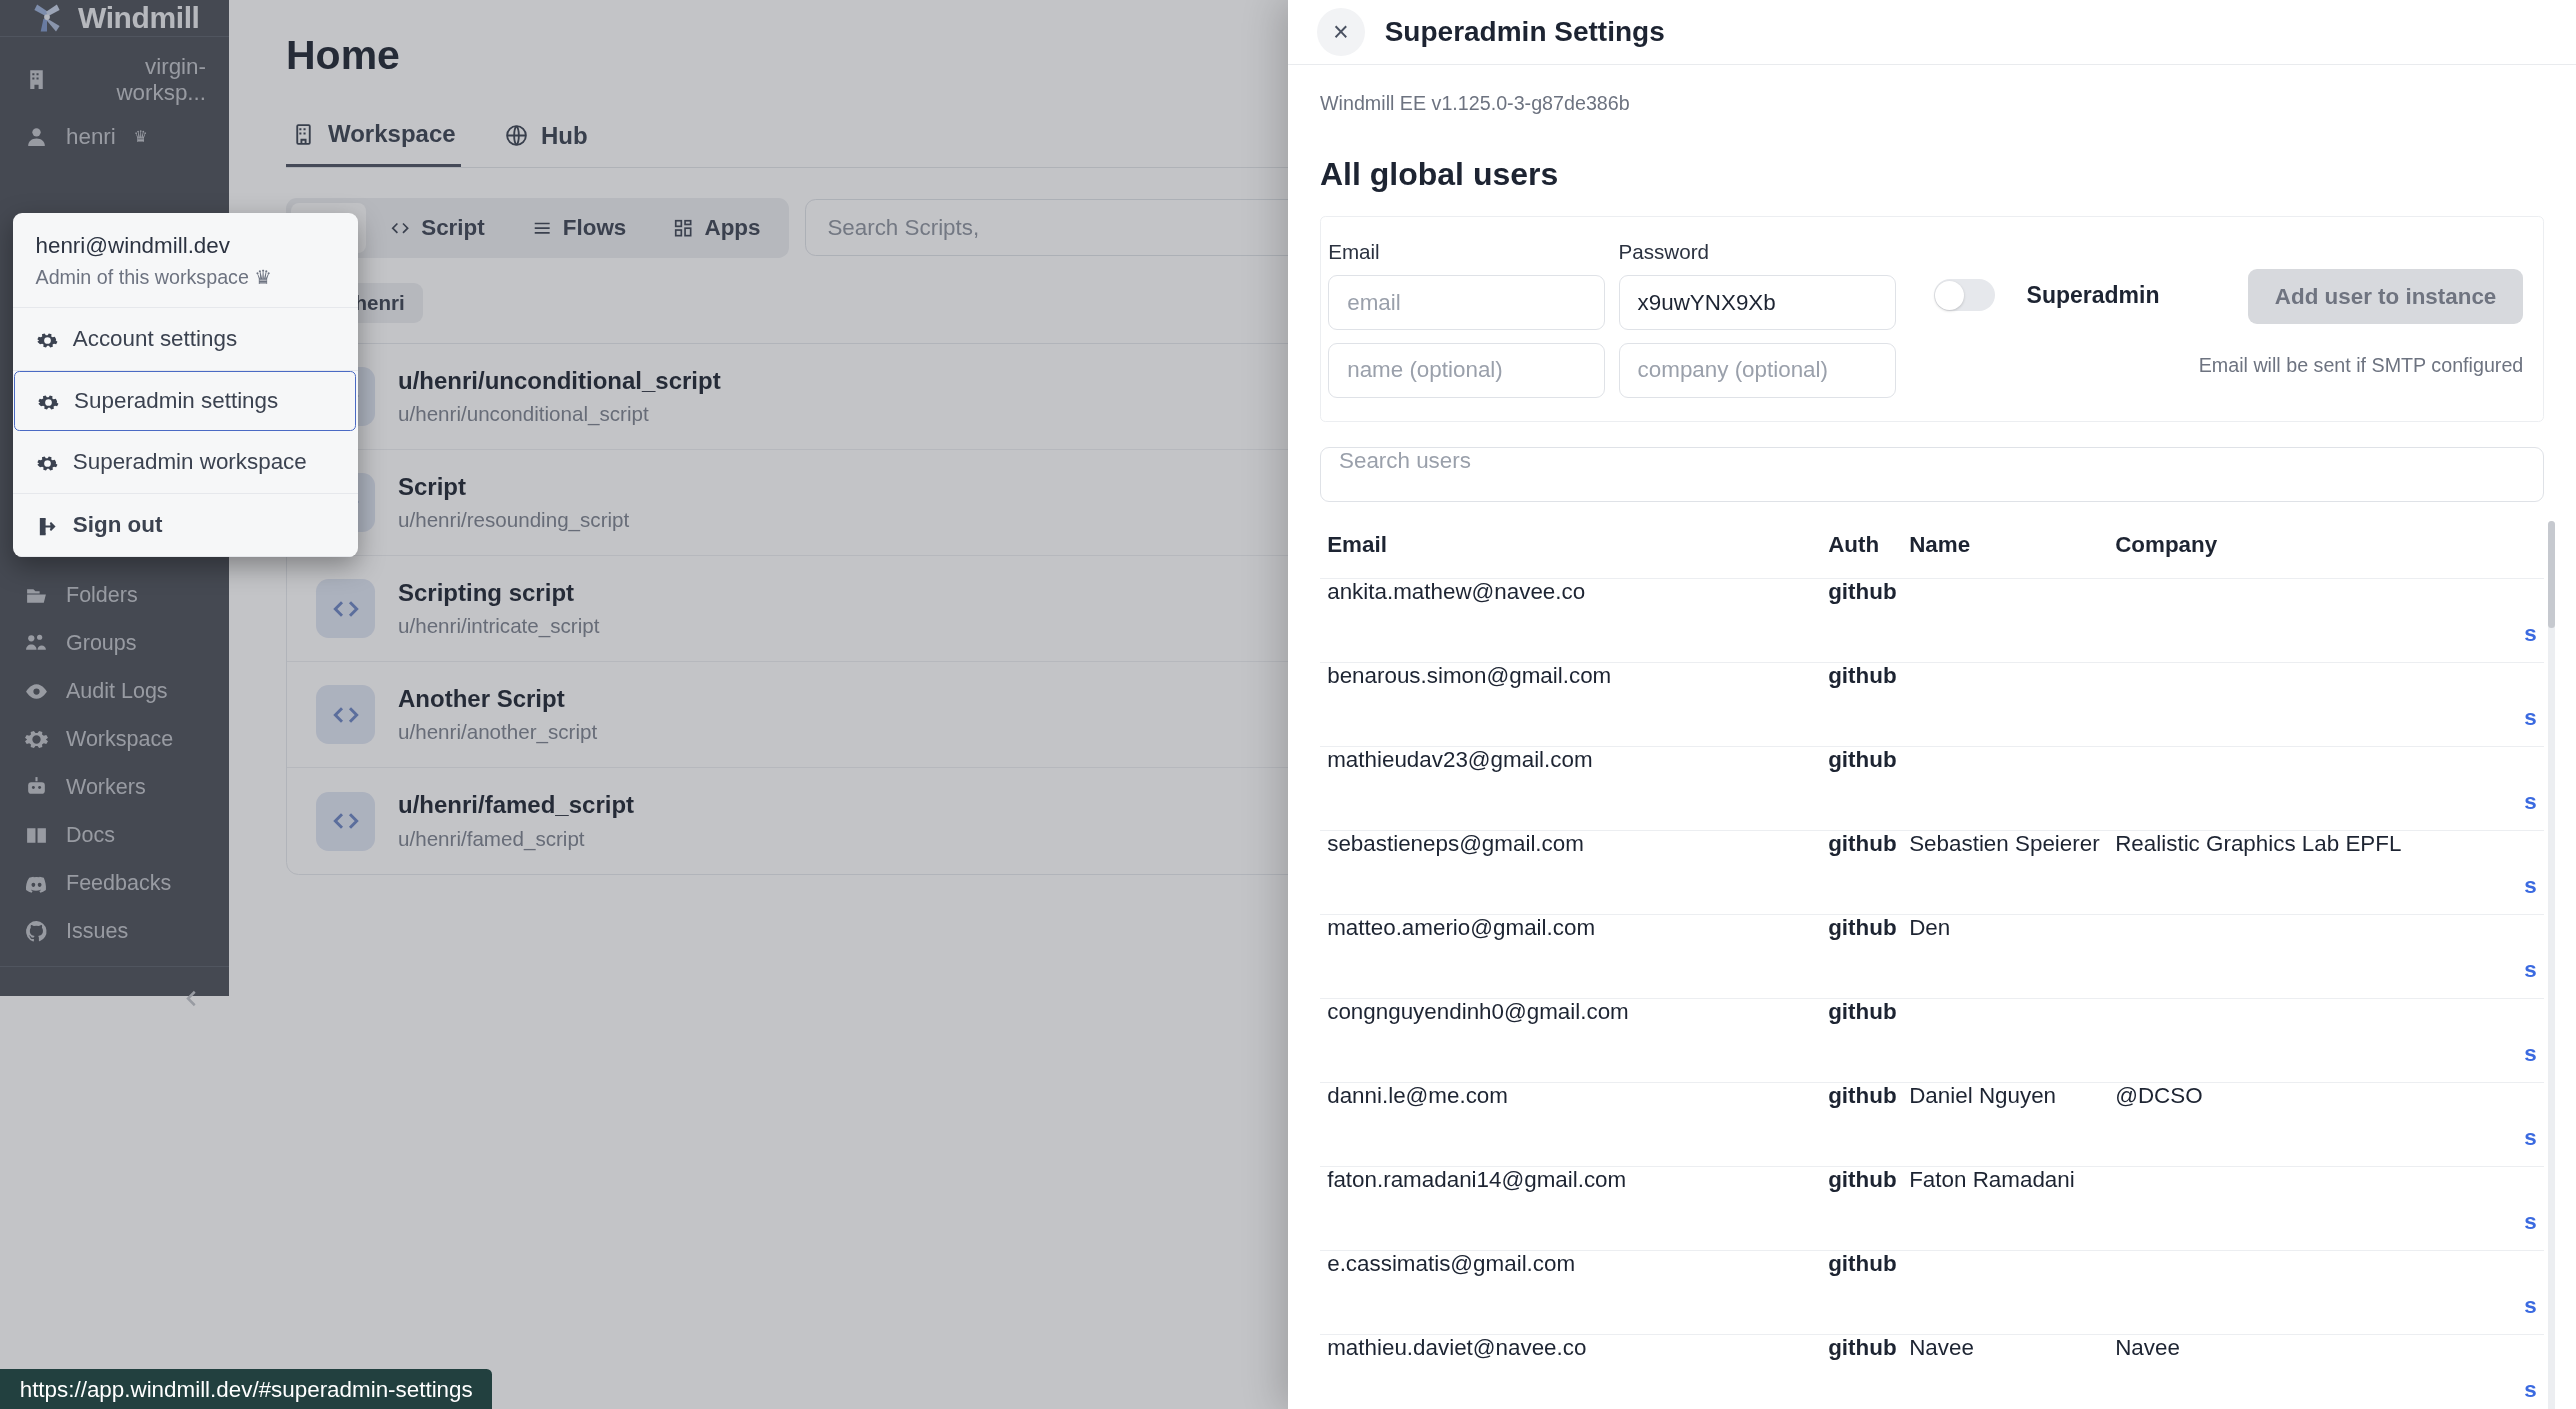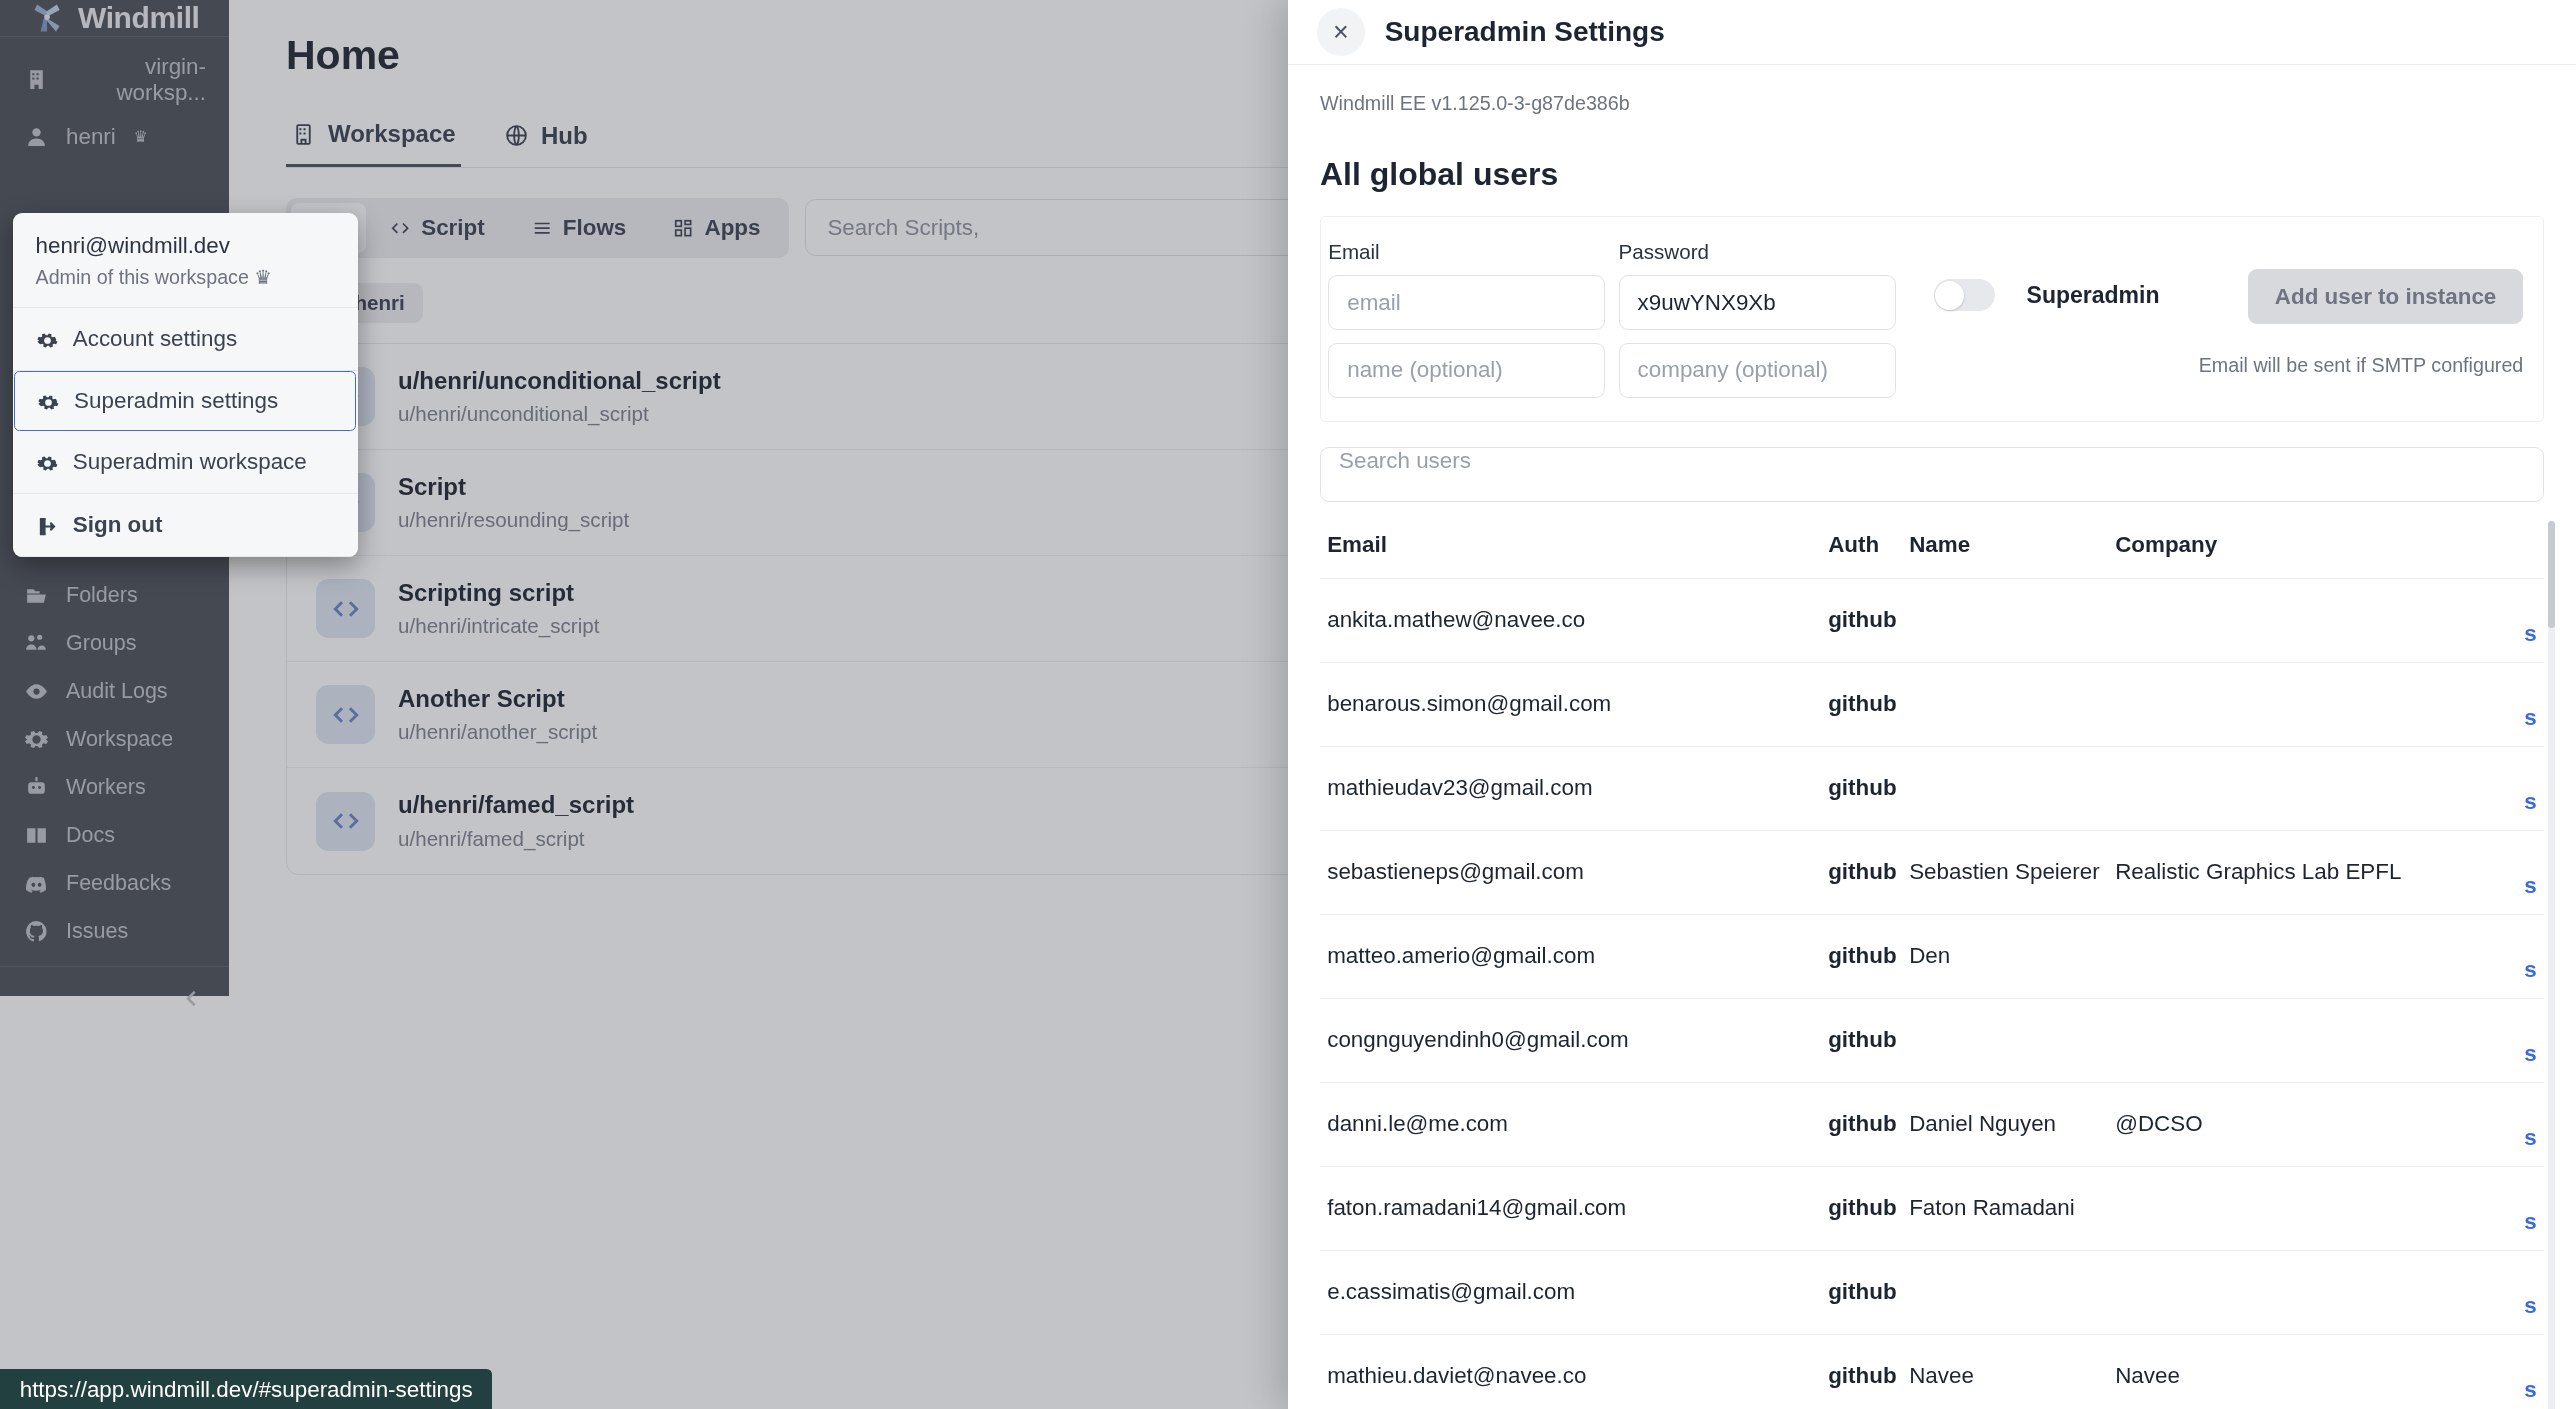--- a/index.html
+++ b/index.html
@@ -181,21 +181,21 @@
 
   .utable { margin-top: 19.7px; position: relative; }
   .uhead { display: flex; align-items: center; padding: 10.7px 7.2px 19.7px; }
   .uhead > div { font-size: 22.4px; font-weight: bold; color: #1d2432; }
   .c-email { width: 501px; }
   .c-auth { width: 81px; font-weight: bold; }
   .c-name { width: 206px; }
   .c-company { flex: 1 1 auto; }
   .c-act { width: 36px; text-align: right; }
   .urow {
-    display: flex; align-items: center; min-height: 84px;
+    display: flex; align-items: flex-start; min-height: 84px;
     border-top: 0.9px solid #eceef1; padding: 0 7.2px;
   }
   .urow > div { font-size: 22.4px; color: #1d2432; }
   .urow .c-act { color: #3b6ae0; font-weight: bold; align-self: flex-end; padding-bottom: 14.3px; }
   .vscroll {
     position: absolute; right: -10.7px; top: 0; width: 7.2px; height: 930px;
     background: #eceef1; border-radius: 3.6px;
   }
   .vscroll > i { display: block; width: 7.2px; height: 107px; background: #c6c9cf; border-radius: 3.6px; }
 

